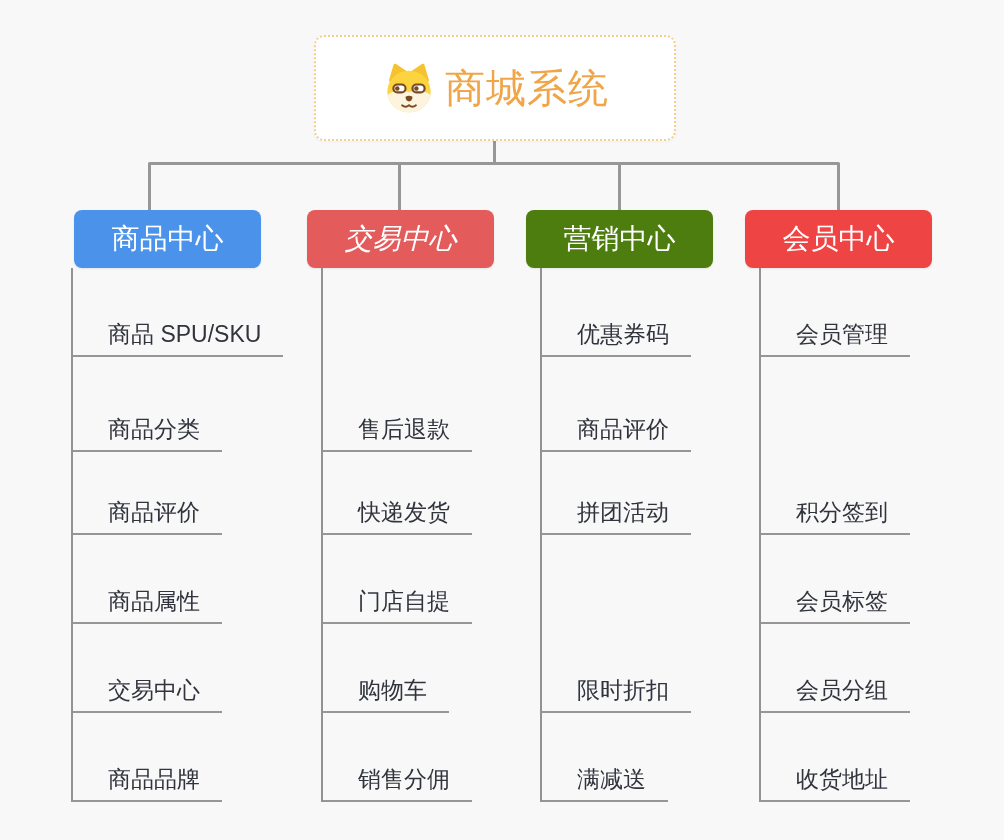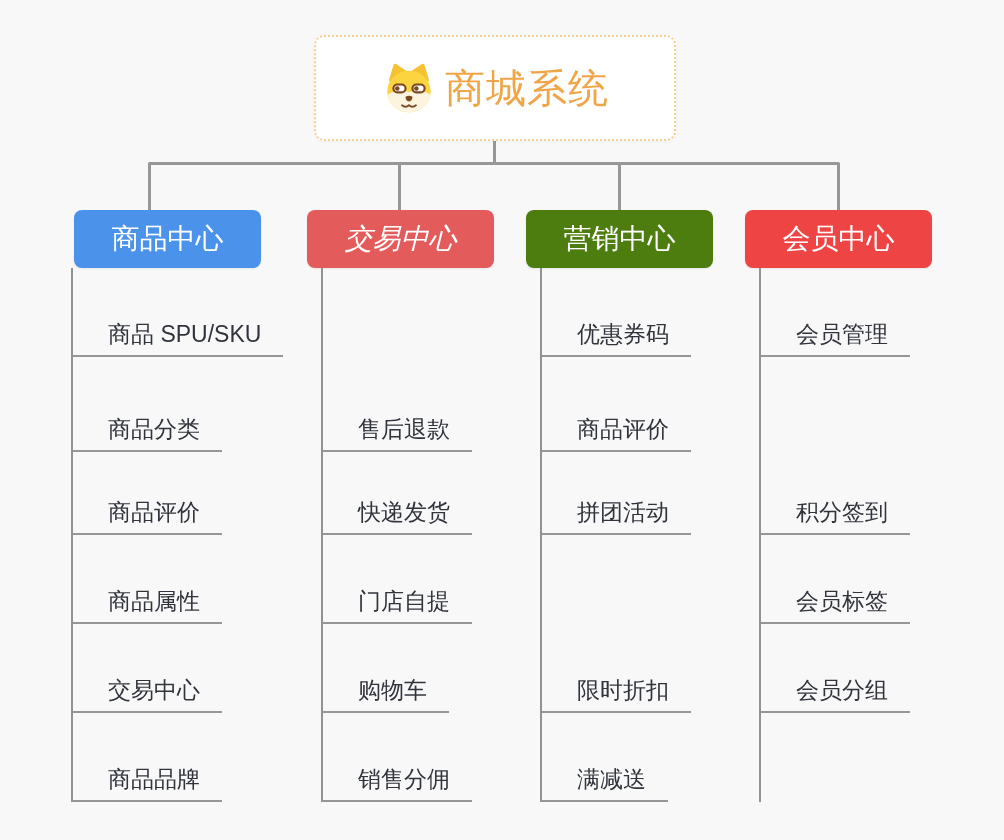--- a/index.html
+++ b/index.html
@@ -136,15 +136,16 @@
     <div class="leaf r2">拼团活动</div>
     <div class="leaf r4">限时折扣</div>
     <div class="leaf r5">满减送</div>
   </div>
 
   <div class="col c4">
     <div class="leaf r0">会员管理</div>
     <div class="leaf r2">积分签到</div>
     <div class="leaf r3">会员标签</div>
     <div class="leaf r4">会员分组</div>
+    <div class="leaf r5">收货地址</div>
   </div>
 
 </div>
 
 </body></html>

